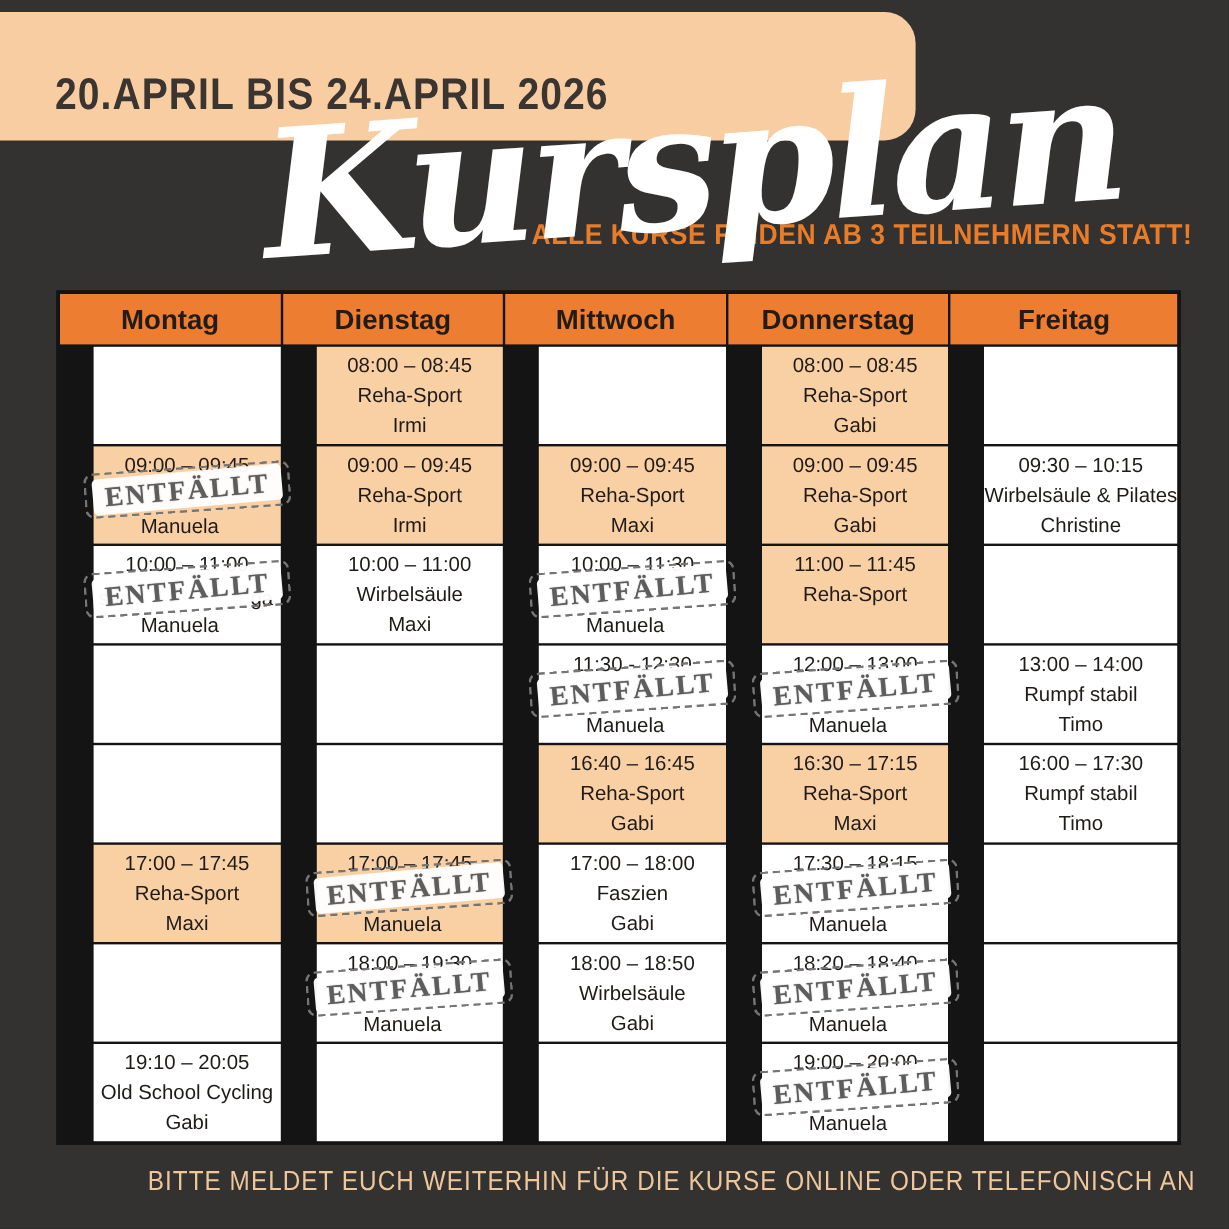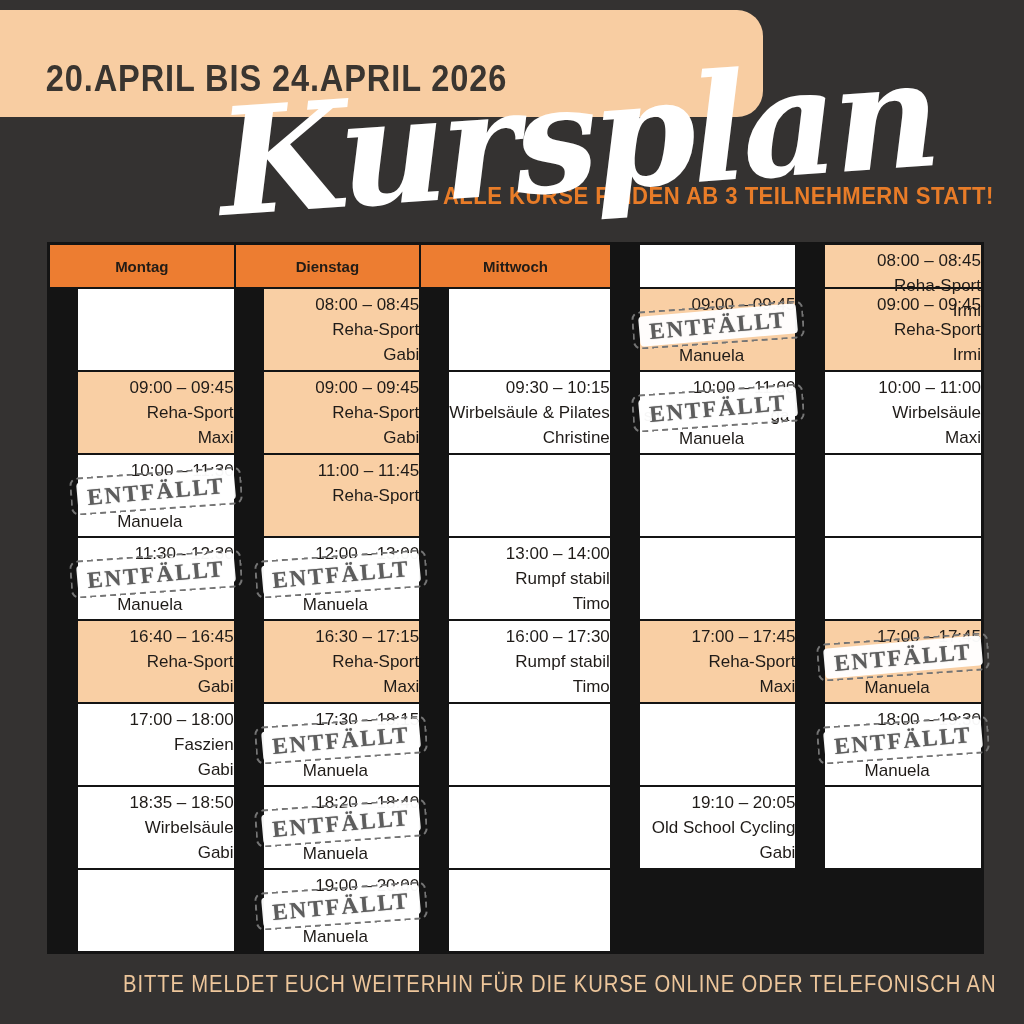--- a/index.html
+++ b/index.html
@@ -37,26 +37,26 @@
   }
 
   
   .grid{
     position:absolute;left:47px;top:242px;width:931px;
     display:grid;grid-template-columns:repeat(5,1fr);
     grid-template-rows:42px repeat(8,81px);gap:2px;
     background:#141414;border:3px solid #141414;z-index:2;
   }
   .th{
-    background:#ed7d31;color:#231c16;font-weight:bold;font-size:15px;
+    background:#ed7d31;color:#231c16;font-weight:bold;font-size:23px;
     display:flex;align-items:center;justify-content:center;
   }
   .cell{
     position:relative;background:#ffffff;color:#1f1b18;
-    display:flex;flex-direction:column;align-items:flex-end;
+    display:flex;flex-direction:column;align-items:center;
     padding-top:3px;font-size:17px;line-height:25px;margin-left:28px;
   }
   .cell.peach{background:#f9cfa4;}
   .cell .line{white-space:nowrap;z-index:1;}
   .name-bottom{
     position:absolute;bottom:2px;left:0;right:12px;text-align:center;z-index:1;
     white-space:nowrap;
   }
   .frag-line{
     position:absolute;top:31px;left:4px;right:6px;
@@ -91,20 +91,22 @@
   <div class="banner">
     <div class="banner-text">20.APRIL BIS 24.APRIL 2026</div>
   </div>
   <div class="kursplan">Kursplan</div>
   <div class="subtitle">ALLE KURSE FINDEN AB 3 TEILNEHMERN STATT!</div>
 
   <div class="grid" id="grid">
       <div class="th">Montag</div>
       <div class="th">Dienstag</div>
       <div class="th">Mittwoch</div>
+      <div class="th">Donnerstag</div>
+      <div class="th">Freitag</div>
       <div class="cell"></div>
       <div class="cell peach">
         <div class="line">08:00 – 08:45</div>
         <div class="line">Reha-Sport</div>
         <div class="line">Irmi</div>
       </div>
       <div class="cell"></div>
       <div class="cell peach">
         <div class="line">08:00 – 08:45</div>
         <div class="line">Reha-Sport</div>
@@ -215,21 +217,21 @@
         <div class="stamp">ENTFÄLLT</div>
       </div>
       <div class="cell"></div>
       <div class="cell"></div>
       <div class="cell">
         <div class="line">18:00 – 19:30</div>
         <div class="name-bottom">Manuela</div>
         <div class="stamp">ENTFÄLLT</div>
       </div>
       <div class="cell">
-        <div class="line">18:35 – 18:50</div>
+        <div class="line">18:00 – 18:50</div>
         <div class="line">Wirbelsäule</div>
         <div class="line">Gabi</div>
       </div>
       <div class="cell">
         <div class="line">18:20 – 18:40</div>
         <div class="name-bottom">Manuela</div>
         <div class="stamp">ENTFÄLLT</div>
       </div>
       <div class="cell"></div>
       <div class="cell">

